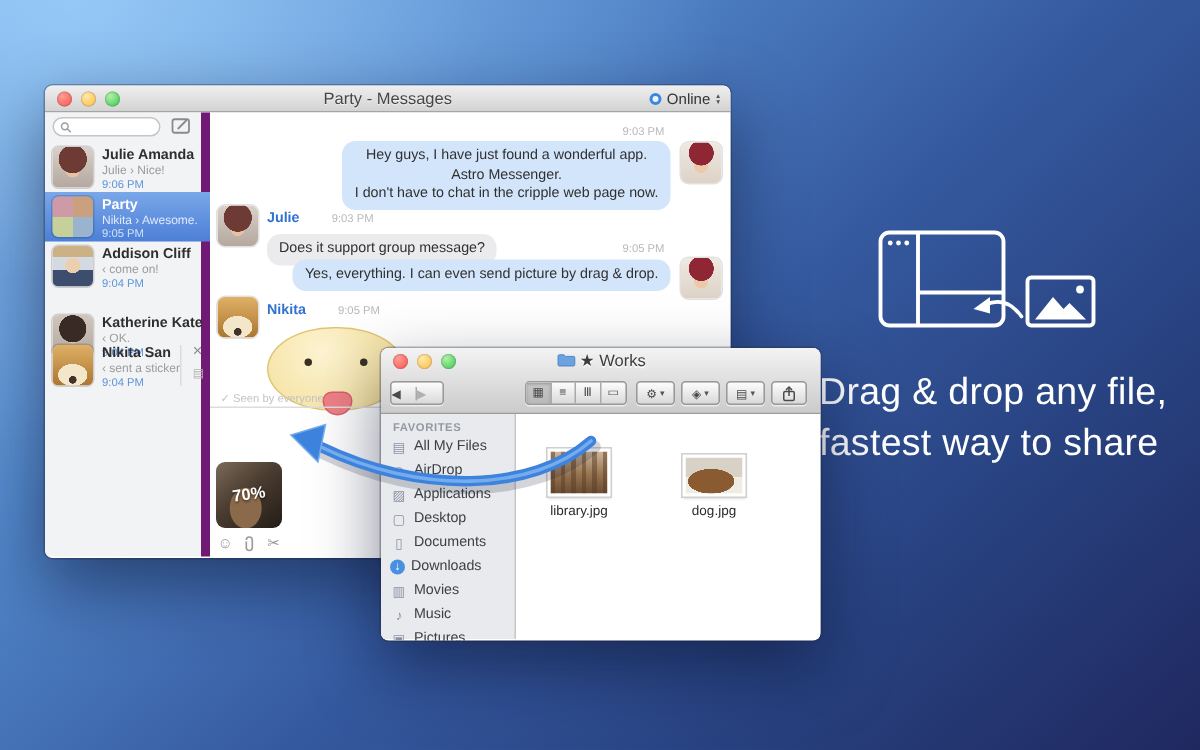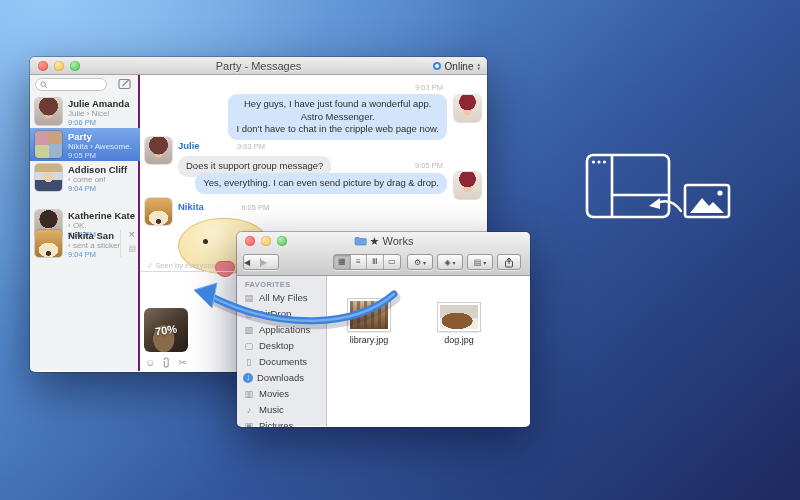--- a/index.html
+++ b/index.html
@@ -26,21 +26,21 @@
 
   
   #msg-win { left:30px; top:57px; width:457px; height:315px; z-index:10; }
   #msg-body { position:relative; display:flex; height:296px; }
 
   #msg-status { position:absolute; right:7px; top:0; height:18px; display:flex; align-items:center; gap:4px; cursor:default; }
   .status-ring { width:8px; height:8px; border-radius:50%; border:2px solid #3c86dd; background:#eaf2fc; }
   #msg-status .lbl { font-size:10px; color:#333; }
   .chev-stack { display:flex; flex-direction:column; line-height:4px; font-size:5px; color:#555; }
 
-  #msg-sidebar { position:relative; width:110px; background:#f2f3f5; border-right:2px solid #701a75; flex:none; }
+  #msg-sidebar { position:relative; width:110px; background:#f2f3f5; border-right:6px solid #701a75; flex:none; }
   #search-row { position:relative; height:20px; }
   #search-field { position:absolute; left:5px; top:3px; width:72px; height:13px; background:#fff; border:1px solid #c5c5c5; border-radius:7px; display:flex; align-items:center; padding-left:4px; }
   #compose-btn { position:absolute; right:6px; top:3px; width:14px; height:12px; }
 
   .conv { position:absolute; left:0; width:110px; height:33px; }
   .conv .av { position:absolute; left:5px; top:3px; width:27px; height:27px; border-radius:4px; box-shadow:0 0 0 1px rgba(0,0,0,.15); }
   .conv .nm { position:absolute; left:38px; top:3px; font-size:9.5px; font-weight:bold; color:#2e2e2e; white-space:nowrap; }
   .conv .pv { position:absolute; left:38px; top:14px; font-size:8px; color:#9b9b9b; white-space:nowrap; }
   .conv .tm { position:absolute; left:38px; top:23px; font-size:7.5px; color:#5e95da; }
   .conv.sel { background:linear-gradient(#7aa7e8,#4c7fd7); }
@@ -69,41 +69,41 @@
 
   
   #chat { position:relative; flex:1; background:#fff; }
   .msg-time { font-size:7.5px; color:#b9b9b9; }
   .bubble { display:inline-block; border-radius:9px; padding:4px 8px; font-size:9.5px; line-height:1.32; color:#303030; text-align:center; }
   .bub-out { background:#d2e5fa; }
   .bub-in  { background:#ebebed; }
   .chat-av { position:absolute; width:27px; height:27px; border-radius:5px; box-shadow:0 0 0 1px rgba(0,0,0,.12); }
   .g-out { position:absolute; right:40px; text-align:right; max-width:290px; }
   .g-in  { position:absolute; left:38px; text-align:left; }
-  .sender { font-size:9.5px; font-weight:bold; color:#2f72cf; margin-right:33px; }
+  .sender { font-size:9.5px; font-weight:bold; color:#2f72cf; margin-right:17px; }
   #g1{ top:8px; }  #av1{ top:20px; right:6px; }
   #g2{ top:60px; } #av2{ top:62px; left:5px; }
   #g3{ top:86px; } #av3{ top:97px; right:6px; }
   #g4{ top:121px; } #av4{ top:123px; left:5px; }
   .sticker { position:relative; width:92px; height:56px; margin-top:4px; border-radius:50% / 52%;
              background:radial-gradient(circle at 40% 30%, #fdf4d2, #f2da8e); border:1px solid #e0c472; }
   .sticker .eye { position:absolute; top:20px; width:5px; height:5px; border-radius:50%; background:#3a3024; }
   .eye-l{ left:24px; } .eye-r{ right:24px; }
   .sticker .tongue { position:absolute; left:36px; bottom:-4px; width:20px; height:16px; background:#ef8086; border:1px solid #d95f6a; border-radius:6px 6px 10px 10px; }
   #seen { position:absolute; left:7px; top:186px; font-size:7.5px; color:#c3c3c3; }
   #chat-divider { position:absolute; left:0; right:0; top:196px; border-top:1px solid #dcdcdc; }
   #upload-thumb { position:absolute; left:4px; top:233px; width:44px; height:44px; border-radius:6px; overflow:hidden;
                   background:radial-gradient(ellipse at 45% 70%, #8a6a4a 0 30%, rgba(0,0,0,0) 32%),
                   linear-gradient(140deg,#7a6a58 0%, #4a3c30 45%, #231d17 100%);
                   display:flex; align-items:center; justify-content:center; }
   #upload-thumb span { color:#fff; font-size:11px; font-weight:bold; transform:rotate(-8deg); text-shadow:0 1px 2px rgba(0,0,0,.6); }
   #compose-tools { position:absolute; left:5px; bottom:3px; display:flex; gap:7px; align-items:center; color:#9a9a9a; font-size:10px; }
 
   
-  #finder-win { left:237px; top:232px; width:293px; height:195px; z-index:20; }
+  #finder-win { left:254px; top:232px; width:293px; height:195px; z-index:20; }
   #finder-header { position:relative; height:44px; background:linear-gradient(#f3f3f3,#cbcbcb); border-bottom:1px solid #9c9c9c; }
   #finder-title { position:absolute; left:0; right:0; top:0; height:18px; text-align:center; font-size:11px; line-height:18px; color:#3c3c3c; text-shadow:0 1px 0 rgba(255,255,255,.7); }
   #finder-title svg { vertical-align:-1px; margin-right:3px; }
   .fbtn { position:absolute; top:22px; height:16px; border:1px solid #999; border-radius:3px;
           background:linear-gradient(#fdfdfd,#d9d9d9); display:flex; align-items:center; justify-content:center;
           font-size:8px; color:#4a4a4a; box-shadow:0 1px 0 rgba(255,255,255,.6); }
   .seg { display:flex; padding:0; }
   .seg span { width:17px; text-align:center; line-height:14px; border-right:1px solid #aaa; font-size:8px; }
   .seg span:last-child { border-right:none; }
   .seg .pressed { background:linear-gradient(#c7c7c7,#b9b9b9); box-shadow:inset 0 1px 2px rgba(0,0,0,.25); }
@@ -386,14 +386,18 @@
     <g>
       <rect x="100" y="32" width="44" height="32" rx="2.5" fill="none" stroke="#ffffff" stroke-width="2.6"></rect>
       <polygon points="105,60 117,45 124,53 128,49 139,60" fill="#ffffff"></polygon>
       <circle cx="135" cy="40" r="2.6" fill="#ffffff"></circle>
     </g>
     <g>
       <path d="M96,58 Q86,44 72,50" fill="none" stroke="#ffffff" stroke-width="2.4" stroke-linecap="round"></path>
       <polygon points="64,53 75,45 75,56" fill="#ffffff"></polygon>
     </g>
   </svg>
+  <div id="promo">
+    <div>Drag &amp; drop any file,</div>
+    <div>fastest way to share</div>
+  </div>
 
 </div>
 
 </body></html>

